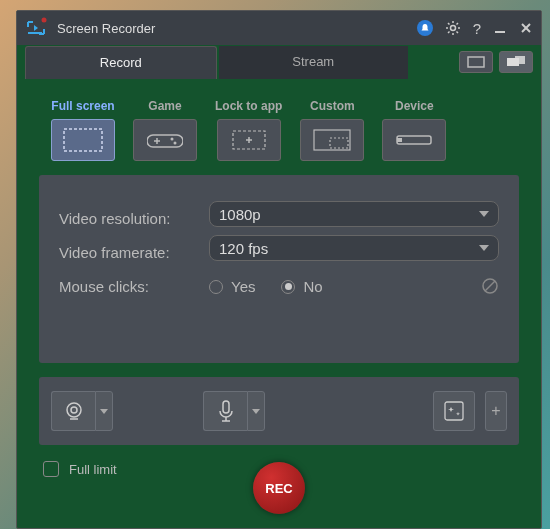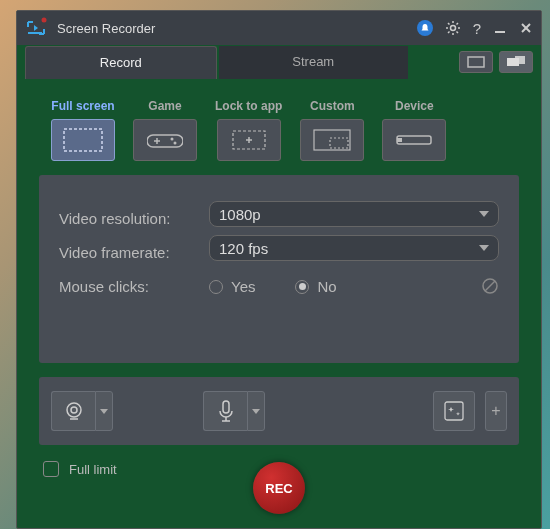--- a/index.html
+++ b/index.html
@@ -39,21 +39,21 @@
   .mode { display:flex; flex-direction:column; align-items:center; gap:6px; cursor:pointer; }
   .mode-label { font-size: 12px; color:#aaa;font-weight:bold; }
   .mode.active .mode-label { color:#88b0ff; }
   .mode-box { width:64px; height:42px; background:#4a4f57; border:1px solid #666; border-radius:3px; display:flex; align-items:center; justify-content:center;}
   .mode.active .mode-box { background:#5a6a8a; border:1px solid #88a0d0;}
   .settings-panel { margin-top: 14px; background:#484d55; border-radius:3px; padding: 18px 20px; height: 188px;}
   .row { display:flex; align-items:flex-end; height: 34px; font-size:15px; color:#bbb;}
   .row .lbl { width: 150px; }
   .select { flex:1; background:#3a3f46; border:1px solid #666; height:26px; border-radius:8px; display:flex; align-items:center; padding:0 9px; justify-content:space-between; cursor:pointer; color:#ddd;}
   .select .caret { width:0;height:0;border-left:5px solid transparent;border-right:5px solid transparent;border-top:6px solid #aaa;}
-  .radios { display:flex; gap: 40px; align-items:center; }
+  .radios { display:flex; gap: 26px; align-items:center; }
   .radio { display:flex; align-items:center; gap:8px; cursor:pointer;}
   .radio .dot { width:14px; height:14px; border:1px solid #888; border-radius:50%; display:flex;align-items:center;justify-content:center;}
   .radio.checked .dot::after{content:"";width:7px;height:7px;background:#ccc;border-radius:50%;}
   .disabled-icon { margin-left:auto; color:#888; }
   .sources { margin-top: 14px; background:#484d55; border-radius:3px; padding: 12px; display:flex; gap:10px; align-items:center; height:68px;}
   .src-btn { display:flex; }
   .src-main { width:44px; height:40px; background:#53585f; border:1px solid #6a6f77; border-right:none; border-radius:3px 0 0 3px; display:flex;align-items:center;justify-content:center; cursor:pointer;}
   .src-caret { width:18px; height:40px; background:#53585f; border:1px solid #6a6f77; border-radius:0 3px 3px 0; display:flex;align-items:center;justify-content:center;cursor:pointer;}
   .src-caret .c { width:0;height:0;border-left:4px solid transparent;border-right:4px solid transparent;border-top:5px solid #aaa;}
   .sources .spacer { flex:1; }

